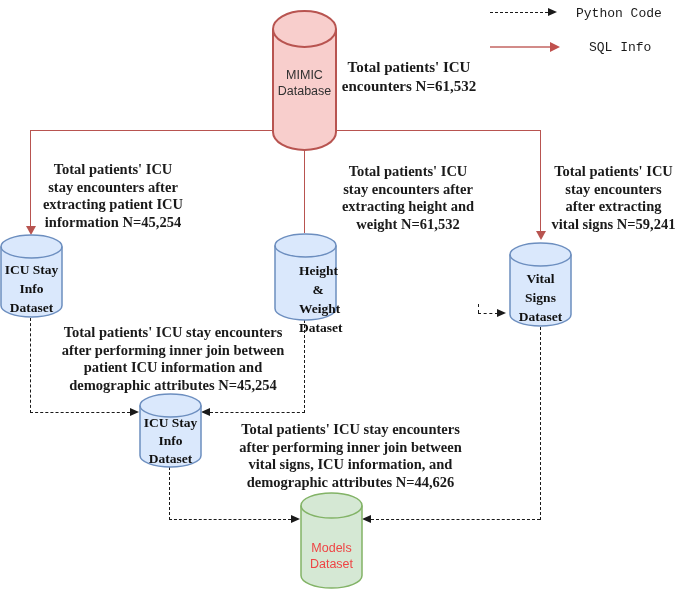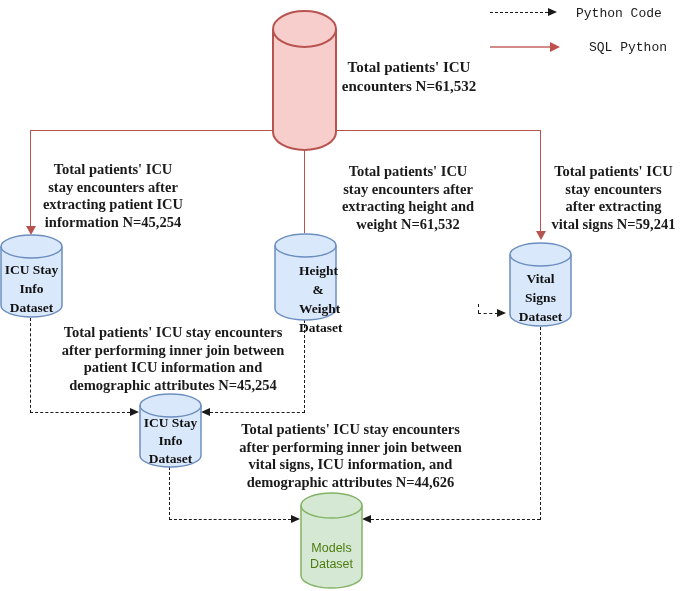--- a/index.html
+++ b/index.html
@@ -22,21 +22,21 @@
   
   .cyl { position:absolute; z-index:2; }
   .cyl svg { display:block; }
   .cyl-label {
     position:absolute; left:0; right:0; text-align:center; white-space:pre-line;
     font-family:"Liberation Serif", serif; font-weight:bold; color:#111;
     font-size:13.5px; line-height:19px;
   }
   .cyl-label-sans {
     position:absolute; left:0; right:0; text-align:center; white-space:pre-line;
-    font-family:"Liberation Sans", sans-serif; font-weight:normal; color:#4d7c0f;
+    font-family:"Liberation Sans", sans-serif; font-weight:normal; color:#ef4444;
     font-size:12.5px; line-height:16px;
   }
   
   .note {
     position:absolute; text-align:center; white-space:pre-line;
     font-family:"Liberation Serif", serif; font-weight:bold; color:#1a1a1a;
     font-size:14.5px; line-height:17.5px; z-index:3;
   }
   .note-big { font-size:15px; line-height:19px; }
   
@@ -76,27 +76,29 @@
   <div class="vline-dash" style="left:478px; top:304px; height:9px;"></div>
   <div class="hline-dash" style="left:478px; top:313px; width:20px;"></div>
   <div class="arr arr-right-blk" style="left:497px; top:309px;"></div>
 
   <div class="hline-dash" style="left:490px; top:12px; width:58px;"></div>
   <div class="arr arr-right-blk" style="left:548px; top:8px;"></div>
   <div class="legend-label" style="left:576px; top:6px;">Python Code</div>
 
   <div class="hline-legend-sql" style="left:490px; top:46px; width:60px;"></div>
   <div class="arr arr-right-red" style="left:550px; top:42px;"></div>
-  <div class="legend-label" style="left:589px; top:40px;">SQL Python</div>
+  <div class="legend-label" style="left:589px; top:40px;">SQL Info</div>
 
   <div class="cyl" style="left:272px; top:10px; width:65px; height:141px;">
     <svg width="65" height="141" viewBox="0 0 65 141">
       <path d="M1,19 a31.5,18 0 0 1 63,0 v103 a31.5,18 0 0 1 -63,0 z" fill="#f8cecc" stroke="#b85450" stroke-width="2"></path>
       <path d="M1,19 a31.5,18 0 0 0 63,0" fill="none" stroke="#b85450" stroke-width="2"></path>
     </svg>
+    <div class="cyl-label-sans" style="top:57px; color:#303030;">MIMIC
+Database</div>
   </div>
 
   <div class="cyl" style="left:0px; top:234px; width:63px; height:84px;">
     <svg width="63" height="84" viewBox="0 0 63 84">
       <path d="M1,12.5 a30.5,11.5 0 0 1 61,0 v59 a30.5,11.5 0 0 1 -61,0 z" fill="#dae8fc" stroke="#6c8ebf" stroke-width="1.5"></path>
       <path d="M1,12.5 a30.5,11.5 0 0 0 61,0" fill="none" stroke="#6c8ebf" stroke-width="1.5"></path>
     </svg>
     <div class="cyl-label" style="top:26px;">ICU Stay
 Info
 Dataset</div>

